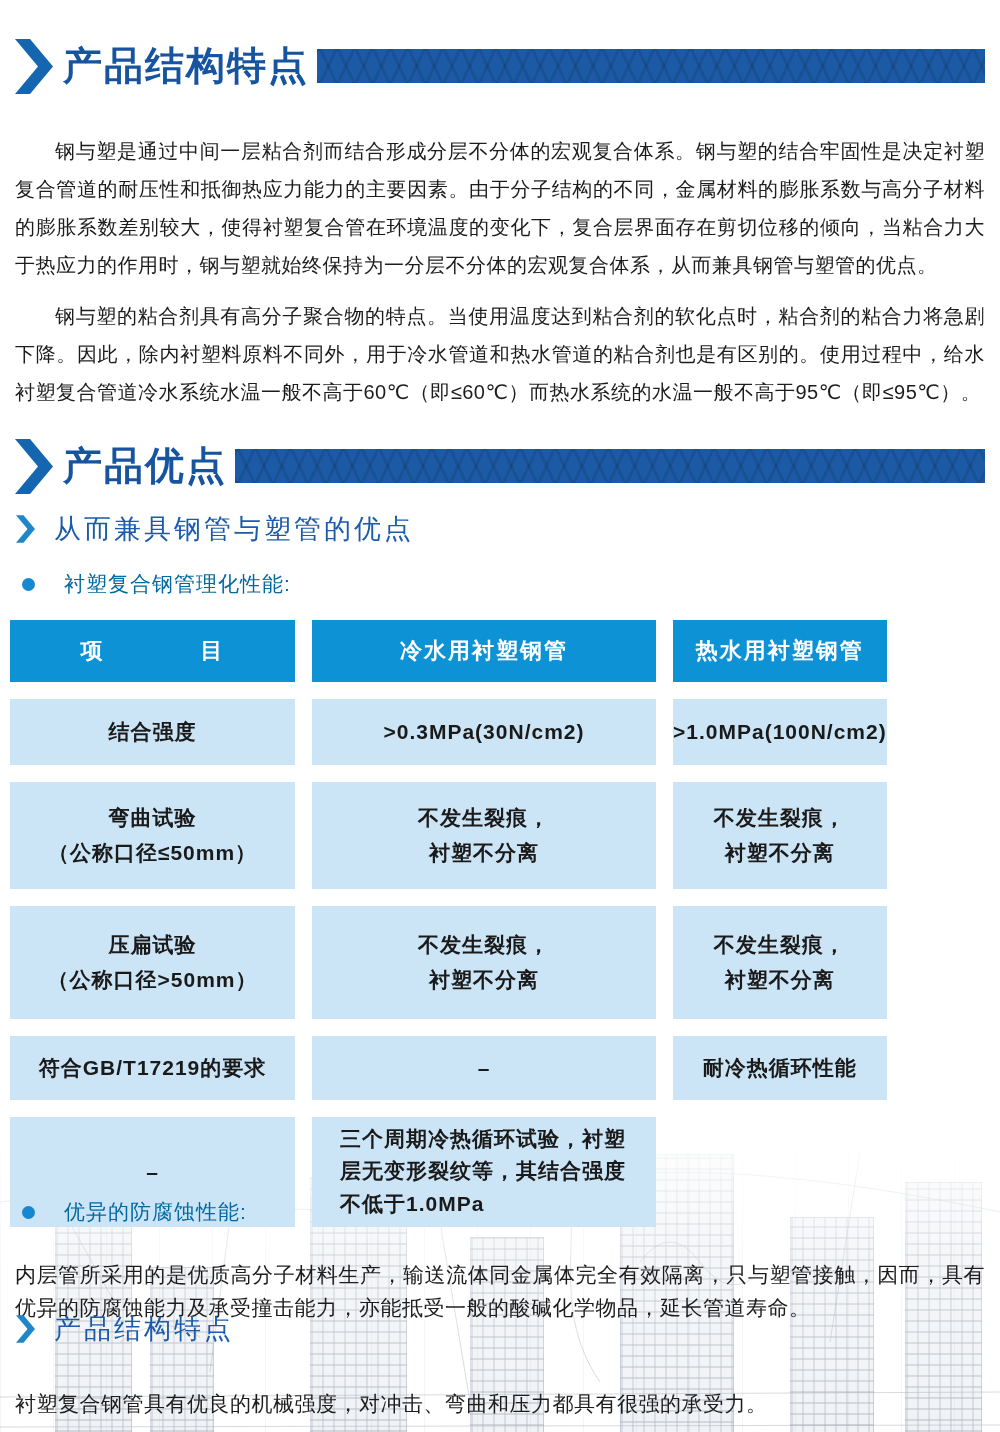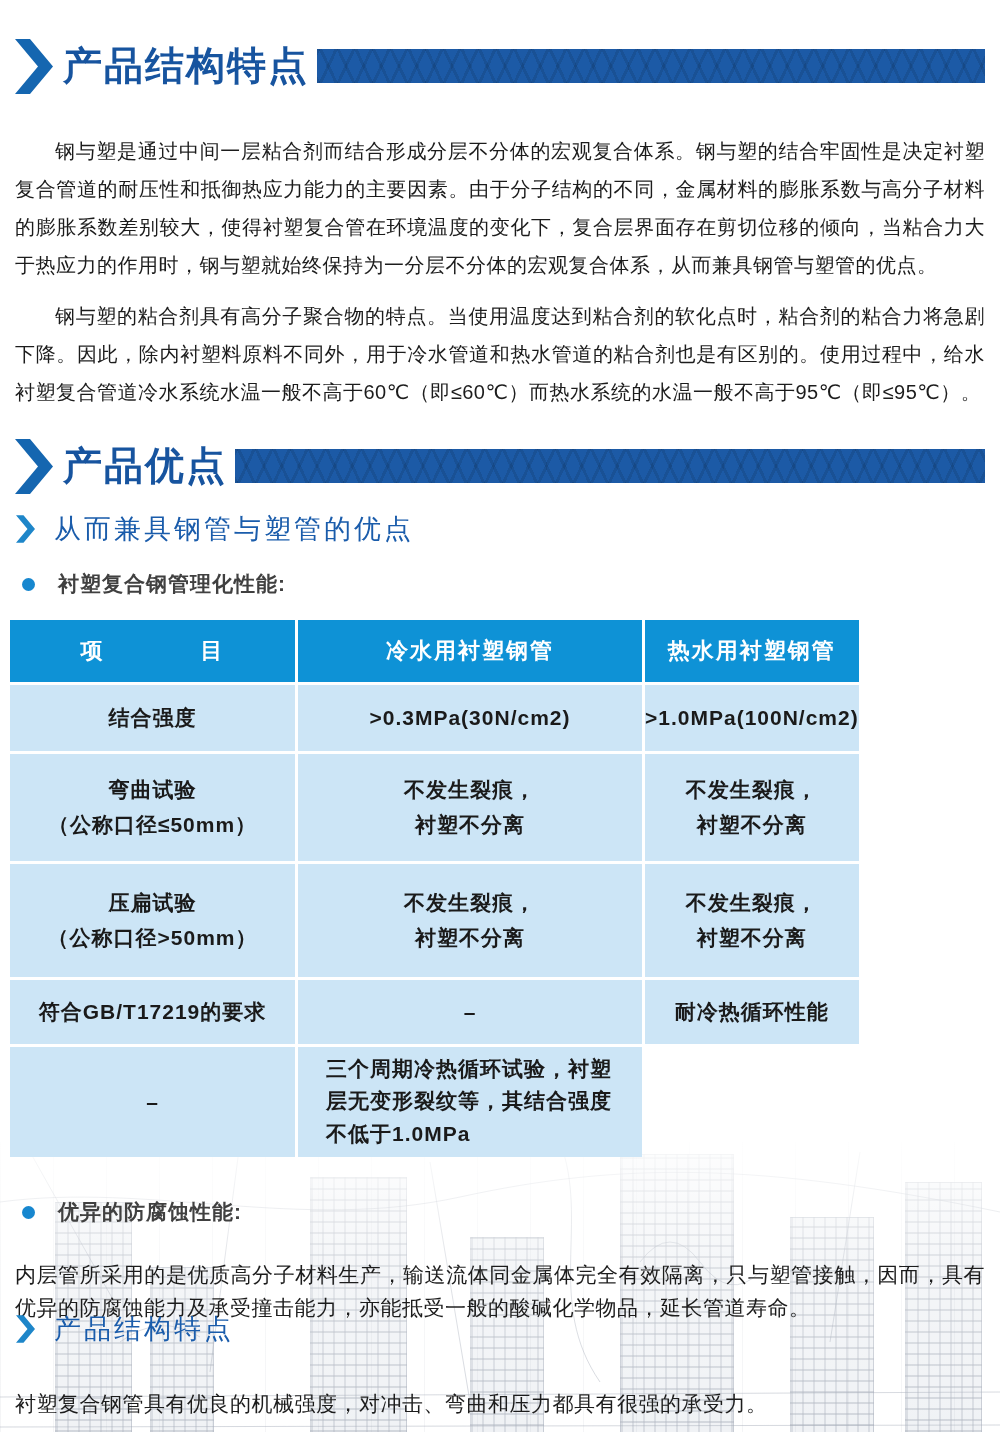--- a/index.html
+++ b/index.html
@@ -16,31 +16,31 @@
       repeating-linear-gradient(115deg, rgba(0,0,0,.10) 0 3px, transparent 3px 16px);}
 
   
   .sub-header{position:absolute;left:16px;display:flex;align-items:center;height:34px;z-index:2;}
   .sub-header .chev-s{width:19px;height:30px;flex:0 0 auto;}
   .sub-header .sub-title{margin-left:19px;font-size:27px;color:var(--sub-blue,#1a5cab);letter-spacing:3px;font-weight:500;white-space:nowrap;}
 
   
   .bullet-line{position:absolute;left:22px;display:flex;align-items:center;z-index:2;}
   .dot{width:13px;height:13px;border-radius:50%;background:var(--accent-blue,#1787cf);flex:0 0 auto;}
-  .bullet-label{margin-left:23px;font-size:21px;font-weight:bold;color:#404040;letter-spacing:1px;}
+  .bullet-label{margin-left:29px;font-size:21px;font-weight:normal;color:#0369a1;letter-spacing:1px;}
 
   
   .para{position:absolute;left:15px;right:15px;font-size:20px;line-height:38px;color:var(--body-text,#1c1c1c);
     text-align:justify;letter-spacing:0.5px;z-index:2;}
   .para.indent{text-indent:2em;}
   .para.tight{line-height:33px;font-size:21px;}
 
   
   .ptable{position:absolute;left:10px;top:620px;width:788px;z-index:2;
-    display:grid;grid-template-columns:285px 344px 1fr;grid-template-rows:62px 66px 107px 113px 64px 110px;gap:3px;}
+    display:grid;grid-template-columns:285px 344px 1fr;grid-template-rows:62px 66px 107px 113px 64px 110px;gap:17px;}
   .cell{background:var(--table-cell-bg,#cce5f6);display:flex;align-items:center;justify-content:center;
     text-align:center;font-size:21px;color:#1a1a1a;white-space:pre-line;line-height:1.65;letter-spacing:1px;font-weight:bold;}
   .cell.hd{background:var(--table-header-bg,#0e92d6);color:#fff;font-weight:bold;font-size:22px;letter-spacing:2px;}
   .cell.left{justify-content:flex-start;text-align:left;padding:0 20px 1px 28px;line-height:1.55;}
 
   
   #cityscape{position:absolute;left:0;right:0;top:1142px;height:290px;z-index:0;overflow:hidden;}
   .bldg{position:absolute;background-color:rgba(206,212,222,.40);
     background-image:
       repeating-linear-gradient(0deg, rgba(148,156,170,.45) 0 2px, transparent 2px 11px),

